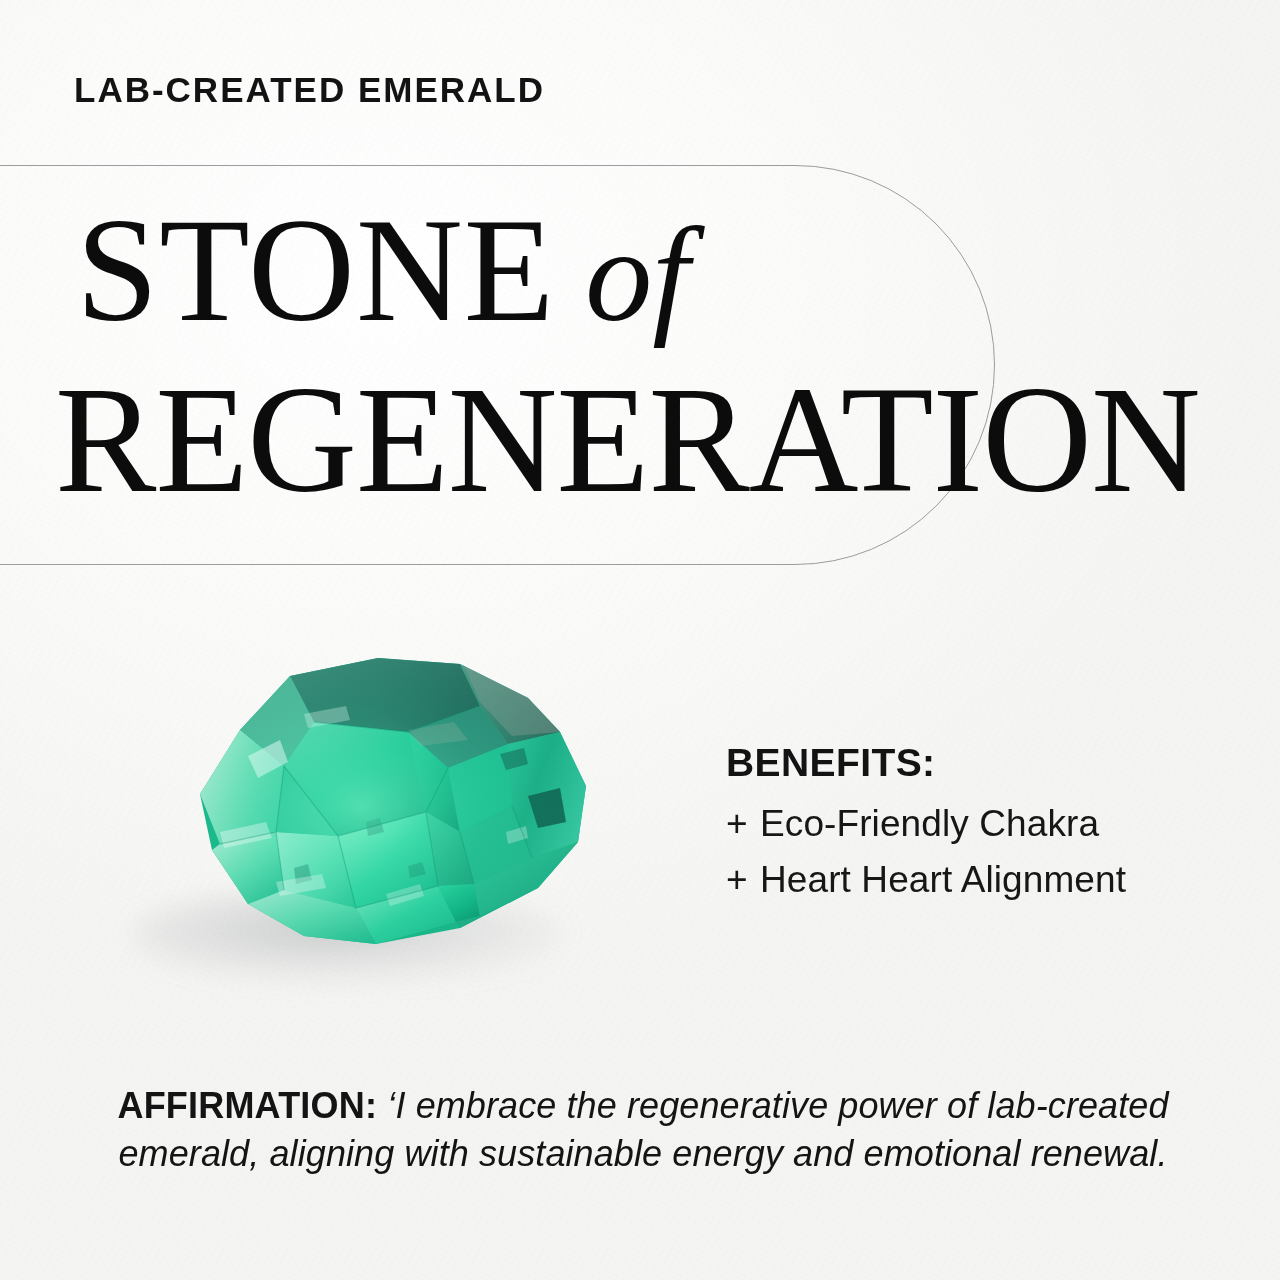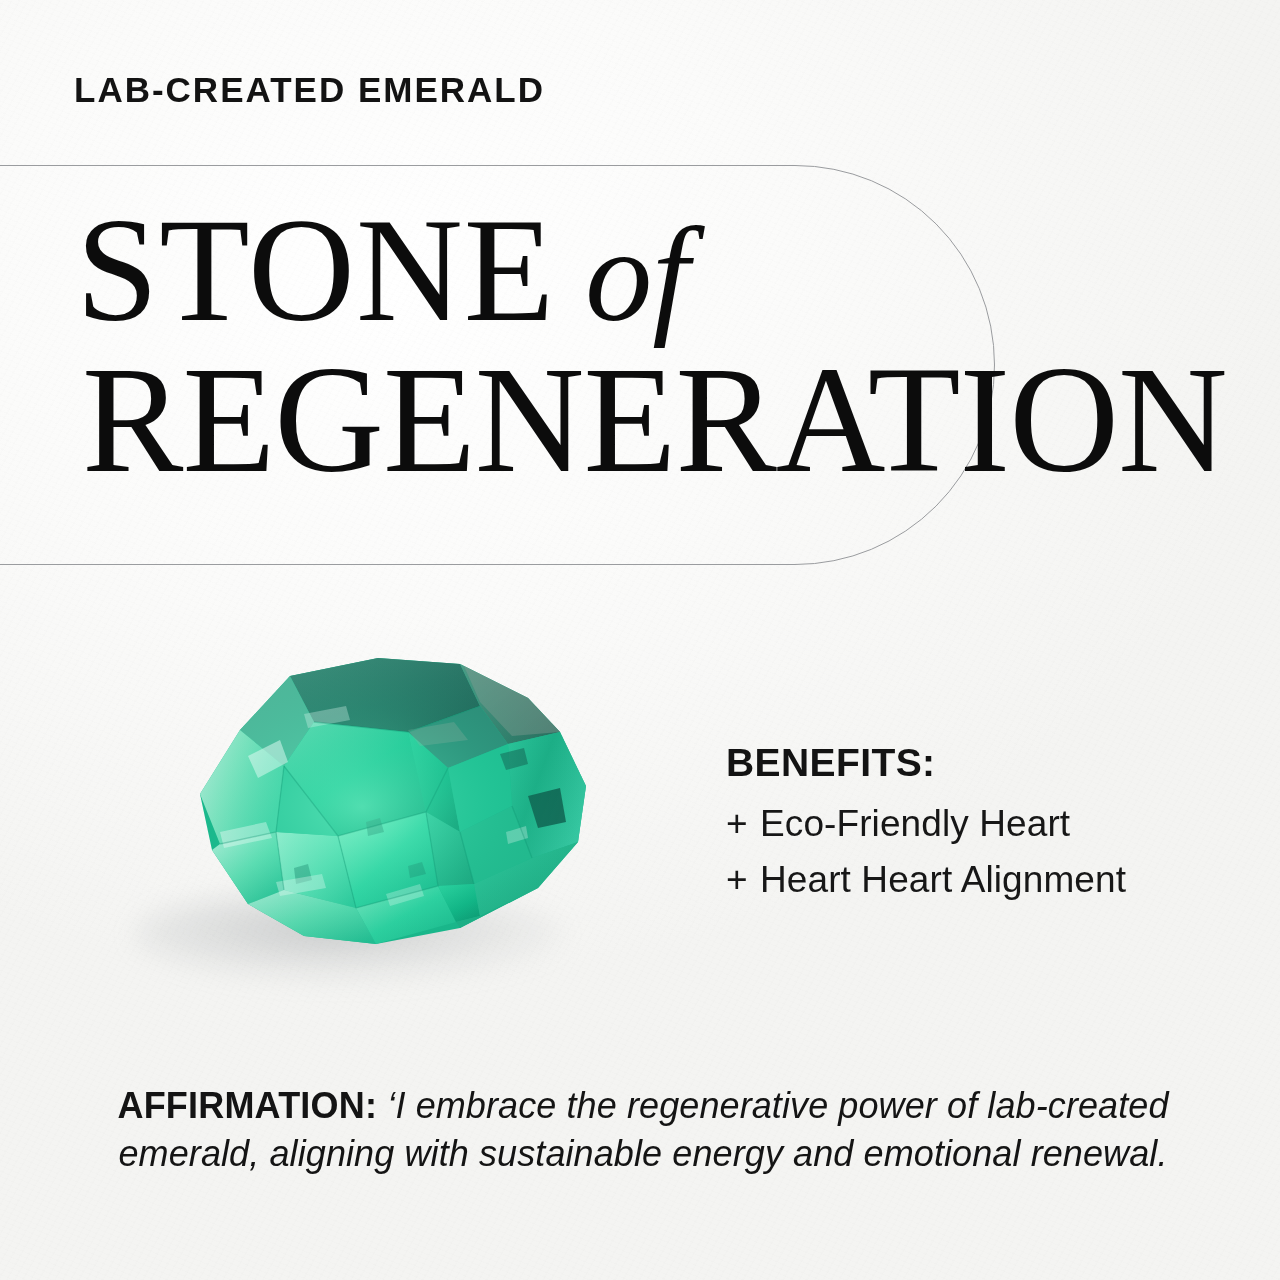--- a/index.html
+++ b/index.html
@@ -81,21 +81,22 @@
     font-size: 148px;
     letter-spacing: 1px;
   }
   .hl-line-1 .of {
     font-style: italic;
     font-size: 134px;
     letter-spacing: 0px;
     padding-left: 30px;
   }
   .hl-line-2 {
-    padding-left: 82px;
+    padding-left: 55px;
+    margin-top: 20px;
     font-size: 152px;
     letter-spacing: -1px;
     transform: scaleX(1.0);
     transform-origin: left center;
   }
 
   
   .stone-wrap {
     position: absolute;
     left: 108px;
@@ -306,21 +307,21 @@
         <path d="M352,196 L366,248"></path>
         <path d="M112,208 L168,196 L176,130"></path>
       </g>
     </svg>
   </div>
 
   <div class="benefits">
     <div class="benefits-title">BENEFITS:</div>
 
     <div class="benefit-row">
-      <span class="benefit-plus">+</span><span>Eco-Friendly Heart</span>
+      <span class="benefit-plus">+</span><span>Eco-Friendly Chakra</span>
     </div>
 
     <div class="benefit-row">
       <span class="benefit-plus">+</span><span>Heart Heart Alignment</span>
     </div>
 
   </div>
 
   <div class="affirmation">
     <span class="aff-label">AFFIRMATION: </span><span class="aff-text">‘I embrace the regenerative power of lab-created emerald, aligning with sustainable energy and emotional renewal.</span>

